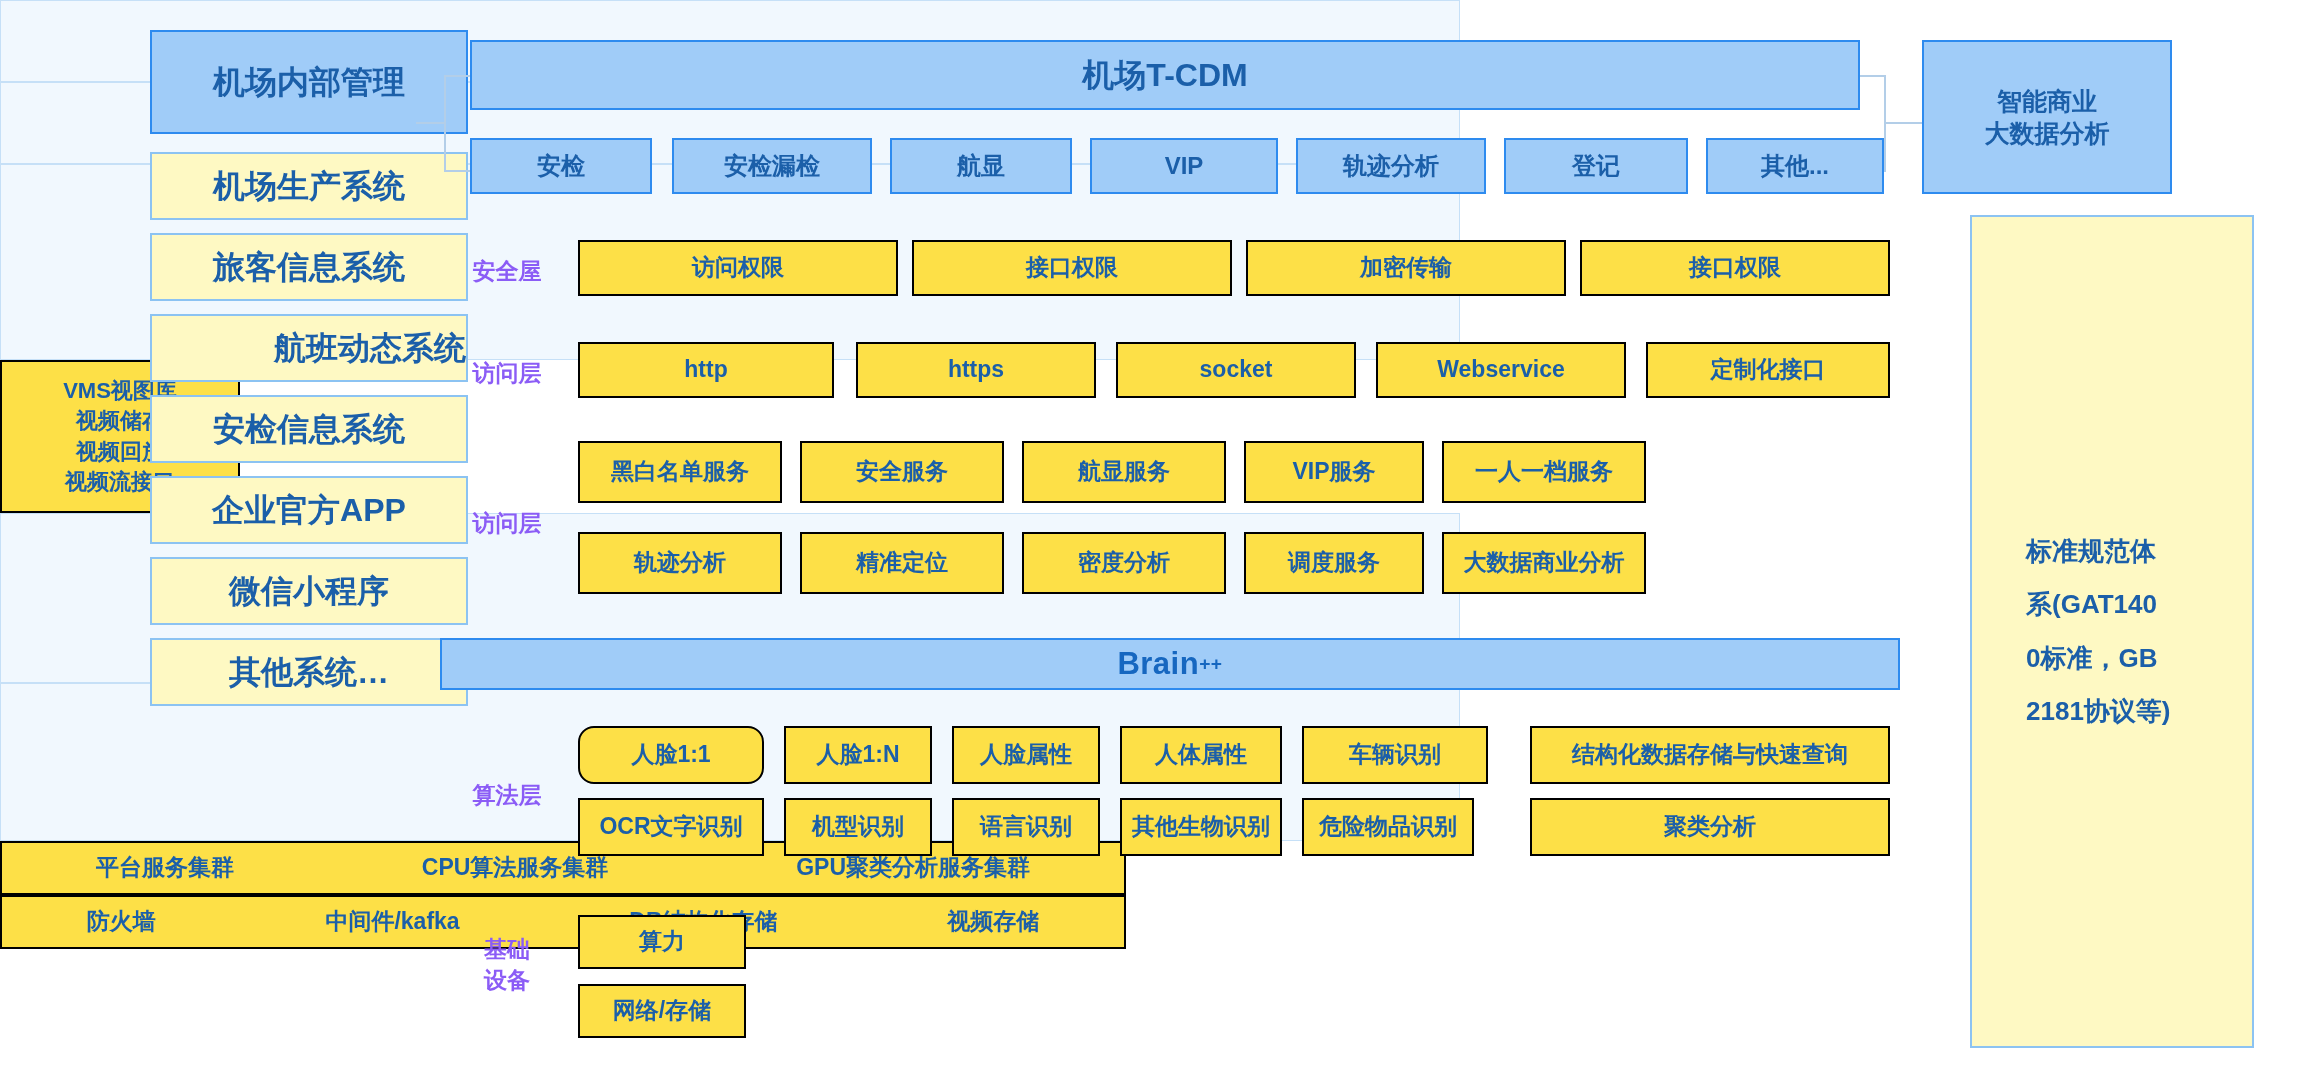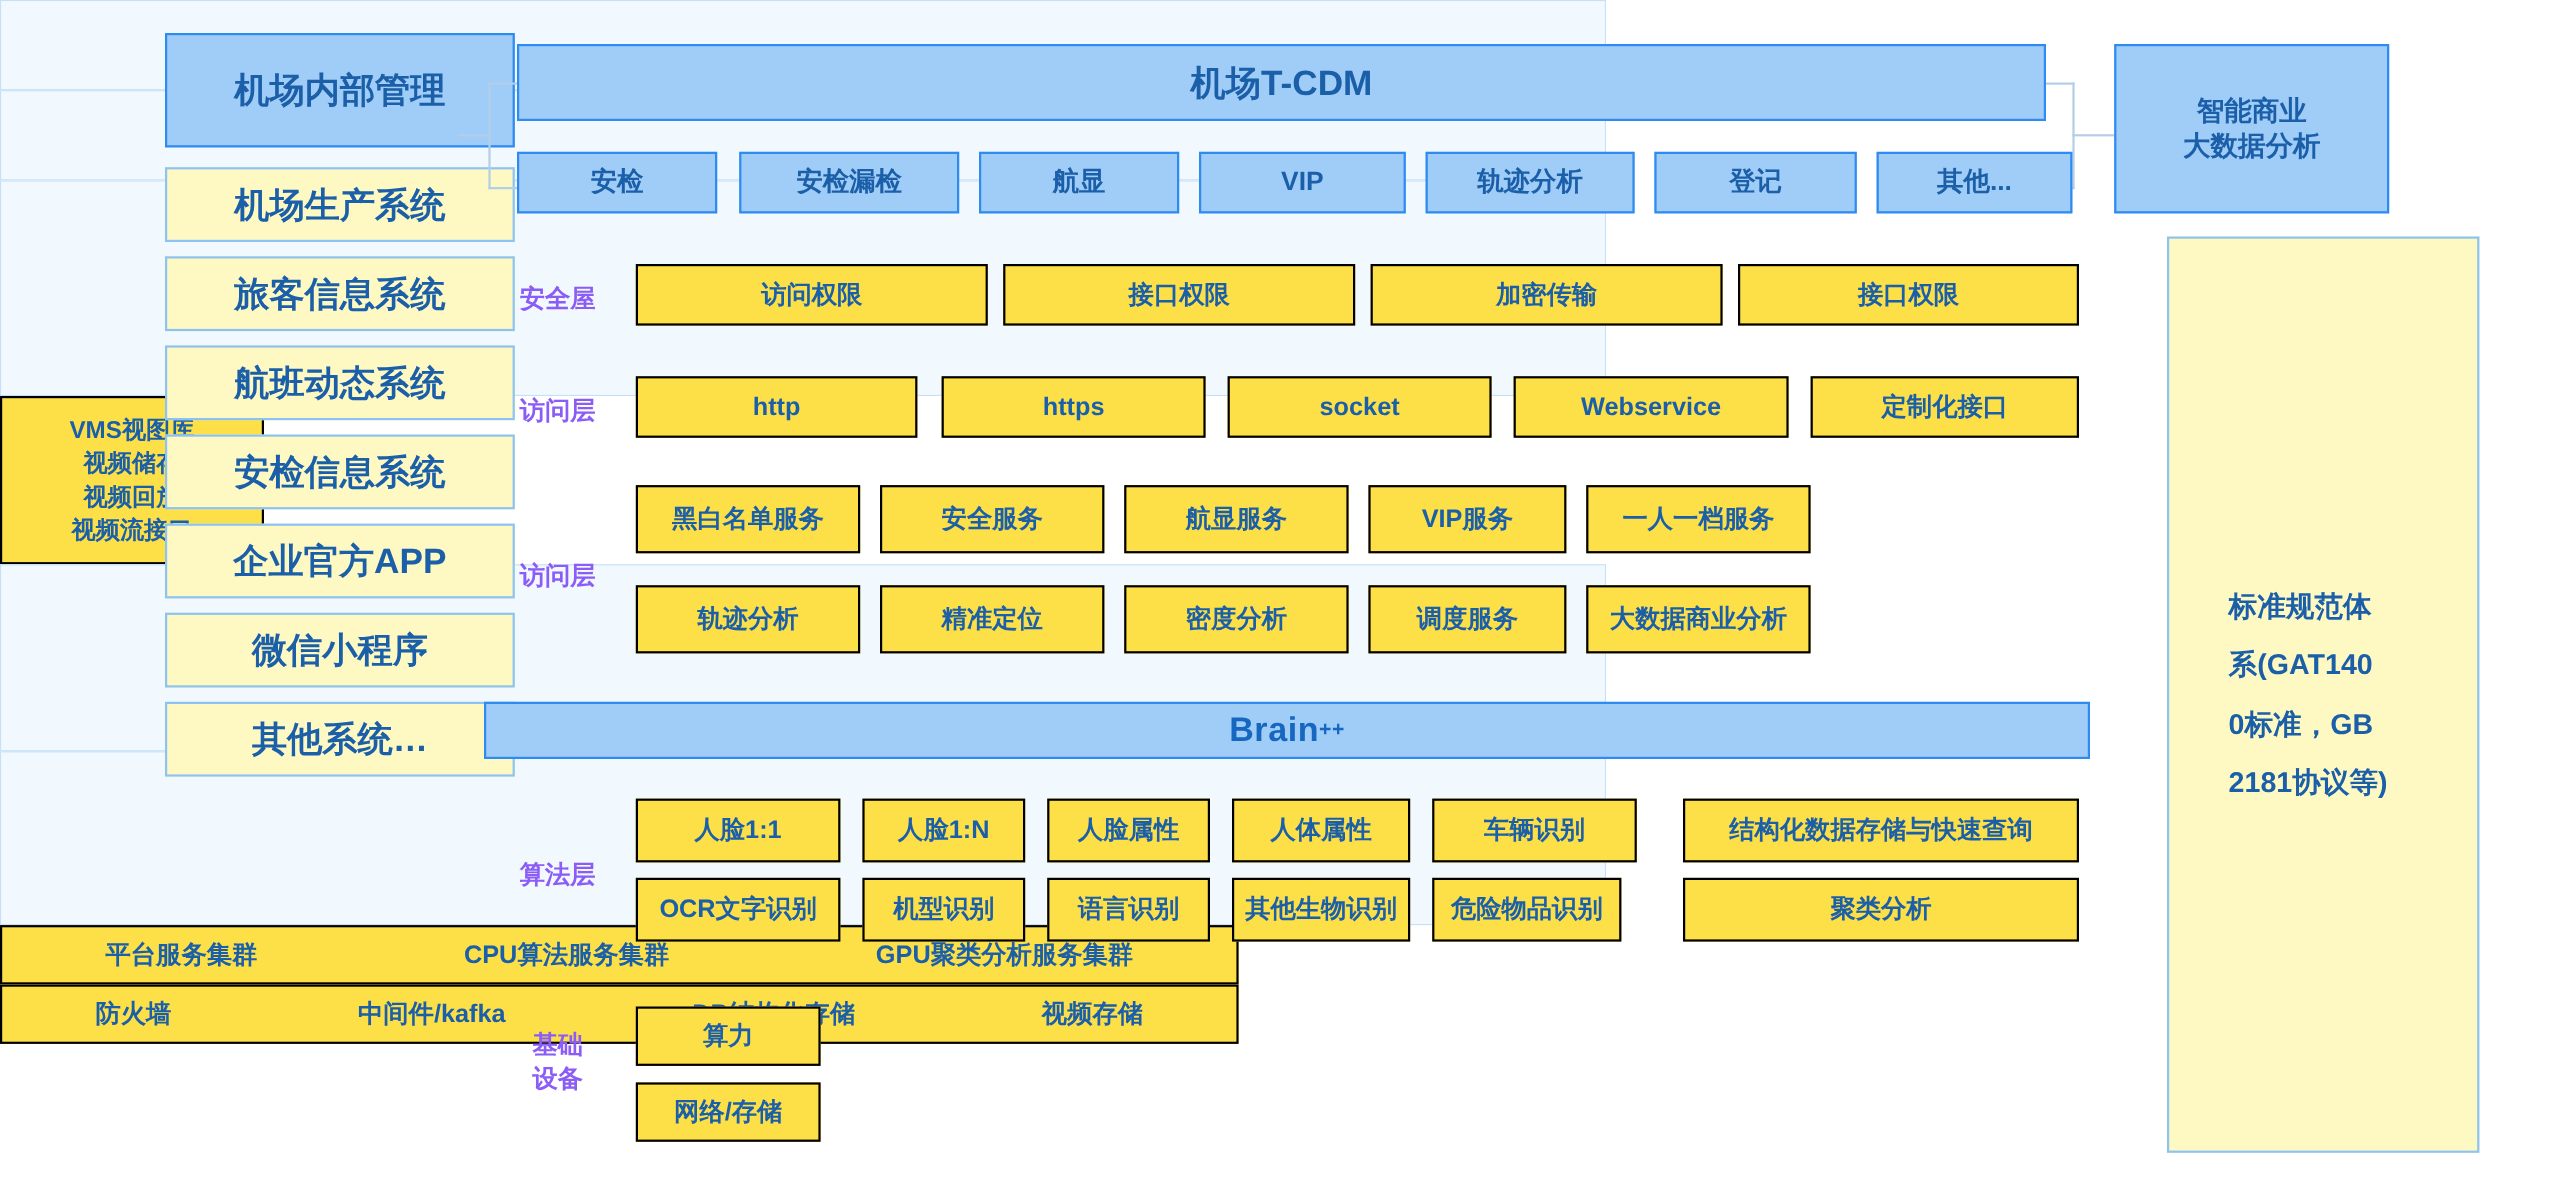--- a/index.html
+++ b/index.html
@@ -152,21 +152,21 @@
 
   <div class="box solid left-item" style="top:30px;height:104px;">
     <span>机场内部管理</span>
   </div>
   <div class="box pale left-item" style="top:152px;height:68px;">
     <span>机场生产系统</span>
   </div>
   <div class="box pale left-item" style="top:233px;height:68px;">
     <span>旅客信息系统</span>
   </div>
-  <div class="box pale left-item" style="top:314px;height:68px;">
+  <div class="box pale left-item" style="top:314px;height:68px;justify-content:flex-end;">
     <span>航班动态系统</span>
   </div>
   <div class="box pale left-item" style="top:395px;height:68px;">
     <span>安检信息系统</span>
   </div>
   <div class="box pale left-item" style="top:476px;height:68px;">
     <span>企业官方APP</span>
   </div>
   <div class="box pale left-item" style="top:557px;height:68px;">
     <span>微信小程序</span>
@@ -291,21 +291,21 @@
   <div class="box solid" id="brain-banner">
     <span>Brain</span>
       <sup>++</sup>
   </div>
 
   <div class="panel" style="left:440px;top:707px;width:1460px;height:170px;"></div>
   <div class="row-label" style="left:452px;top:780px;width:110px;">
     <span>算法层</span>
   </div>
 
-  <div class="box paler cell" style="left:578px;top:726px;width:186px;height:58px;">
+  <div class="box paler cell" style="left:578px;top:726px;width:186px;height:58px;border-radius:16px;">
     <span>人脸1:1</span>
   </div>
   <div class="box paler cell" style="left:784px;top:726px;width:148px;height:58px;">
     <span>人脸1:N</span>
   </div>
   <div class="box paler cell" style="left:952px;top:726px;width:148px;height:58px;">
     <span>人脸属性</span>
   </div>
   <div class="box paler cell" style="left:1120px;top:726px;width:162px;height:58px;">
     <span>人体属性</span>

